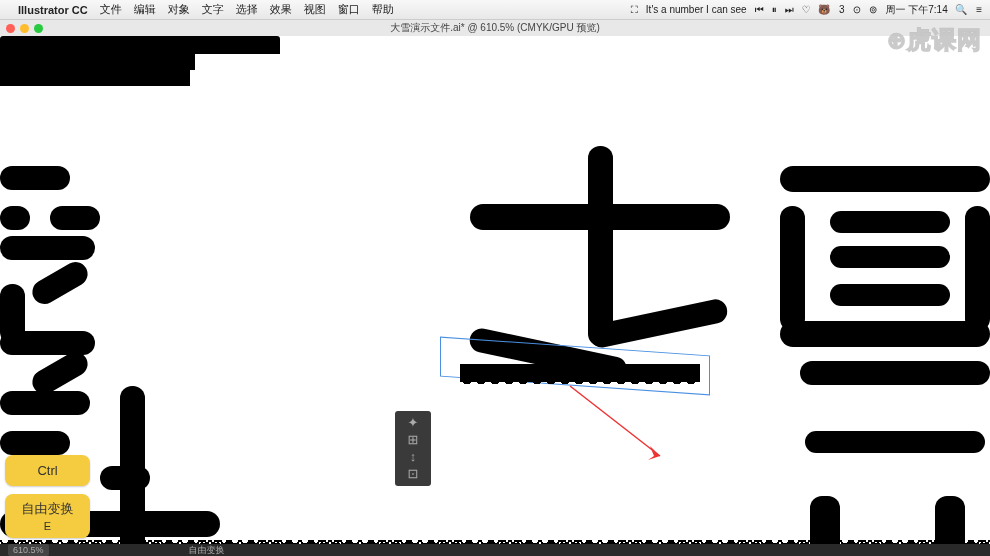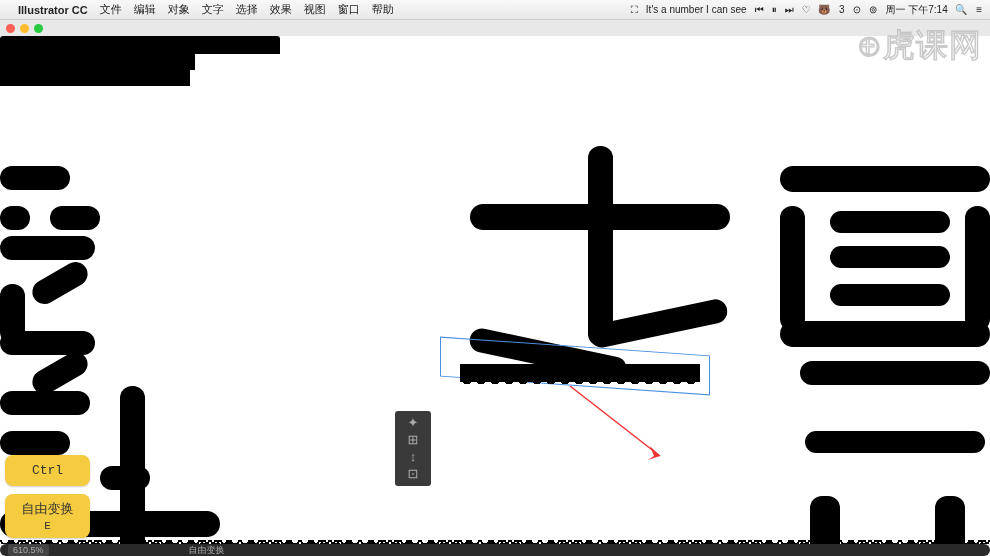--- a/index.html
+++ b/index.html
@@ -73,29 +73,29 @@
     .g-right-11 { top: 460px; left: 935px; width: 30px; height: 60px; border-radius: 12px; }
     
     
     .tool-panel { position: absolute; top: 375px; left: 395px; width: 36px; height: 75px; background: #3a3a3a; border-radius: 3px; display: flex; flex-direction: column; align-items: center; justify-content: space-around; padding: 4px 0; }
     .tool-panel .tool-icon { width: 16px; height: 16px; color: #aaa; font-size: 13px; text-align: center; }
     
     
     .arrow { position: absolute; top: 340px; left: 560px; width: 110px; height: 90px; pointer-events: none; }
     
     
-    .key-hint { position: absolute; left: 5px; background: #f5cc3f; border-radius: 8px; padding: 8px 18px; font-size: 13px; color: #333; text-align: center; min-width: 85px; box-shadow: 0 1px 2px rgba(0,0,0,0.2); font-family: Liberation Mono, monospace; }
+    .key-hint { position: absolute; left: 5px; background: #f5cc3f; border-radius: 8px; padding: 8px 18px; font-size: 13px; color: #333; text-align: center; min-width: 85px; box-shadow: 0 1px 2px rgba(0,0,0,0.2); }
     .key-hint-1 { bottom: 70px; }
     .key-hint-2 { bottom: 18px; padding: 6px 12px; }
     .key-hint-2 .sub { font-size: 11px; display: block; margin-top: 2px; }
     
     
-    .watermark { position: absolute; top: 24px; right: 8px; font-size: 32px; color: rgba(255,255,255,0.75); font-weight: 400; -webkit-text-stroke: 1.5px rgba(180,180,180,0.7); letter-spacing: 1px; pointer-events: none; }
-    
-    .scrollbar-bottom { position: absolute; bottom: 0; left: 0; width: 100%; height: 12px; background: #2a2a2a; display: flex; align-items: center; padding: 0 8px; font-size: 9px; color: #aaa; border-radius: 6px; }
+    .watermark { position: absolute; top: 24px; right: 8px; font-size: 24px; color: rgba(255,255,255,0.75); font-weight: 700; -webkit-text-stroke: 1.5px rgba(180,180,180,0.7); letter-spacing: 1px; pointer-events: none; }
+    
+    .scrollbar-bottom { position: absolute; bottom: 0; left: 0; width: 100%; height: 12px; background: #2a2a2a; display: flex; align-items: center; padding: 0 8px; font-size: 9px; color: #aaa; }
     .scrollbar-bottom .zoom { background: #444; padding: 1px 5px; border-radius: 2px; }
   </style>
 </head>
 <body>
 
 <div class="menubar">
   <span class="apple"></span>
   <span class="app-name">Illustrator CC</span>
   <span class="menu-item">文件</span>
   <span class="menu-item">编辑</span>
@@ -122,20 +122,21 @@
     <span>≡</span>
   </div>
 </div>
 
 <div class="doc-title-bar">
   <div class="traffic">
     <span class="tl-red"></span>
     <span class="tl-yellow"></span>
     <span class="tl-green"></span>
   </div>
+  <span>大雪演示文件.ai* @ 610.5% (CMYK/GPU 预览)</span>
 </div>
 
 <div class="canvas-area">
   <div class="artboard">
     <div class="glyph g-left-1"></div>
     <div class="glyph g-left-2"></div>
     <div class="glyph g-left-3"></div>
     <div class="glyph g-left-4"></div>
     <div class="glyph g-left-5"></div>
     <div class="glyph g-left-6"></div>

